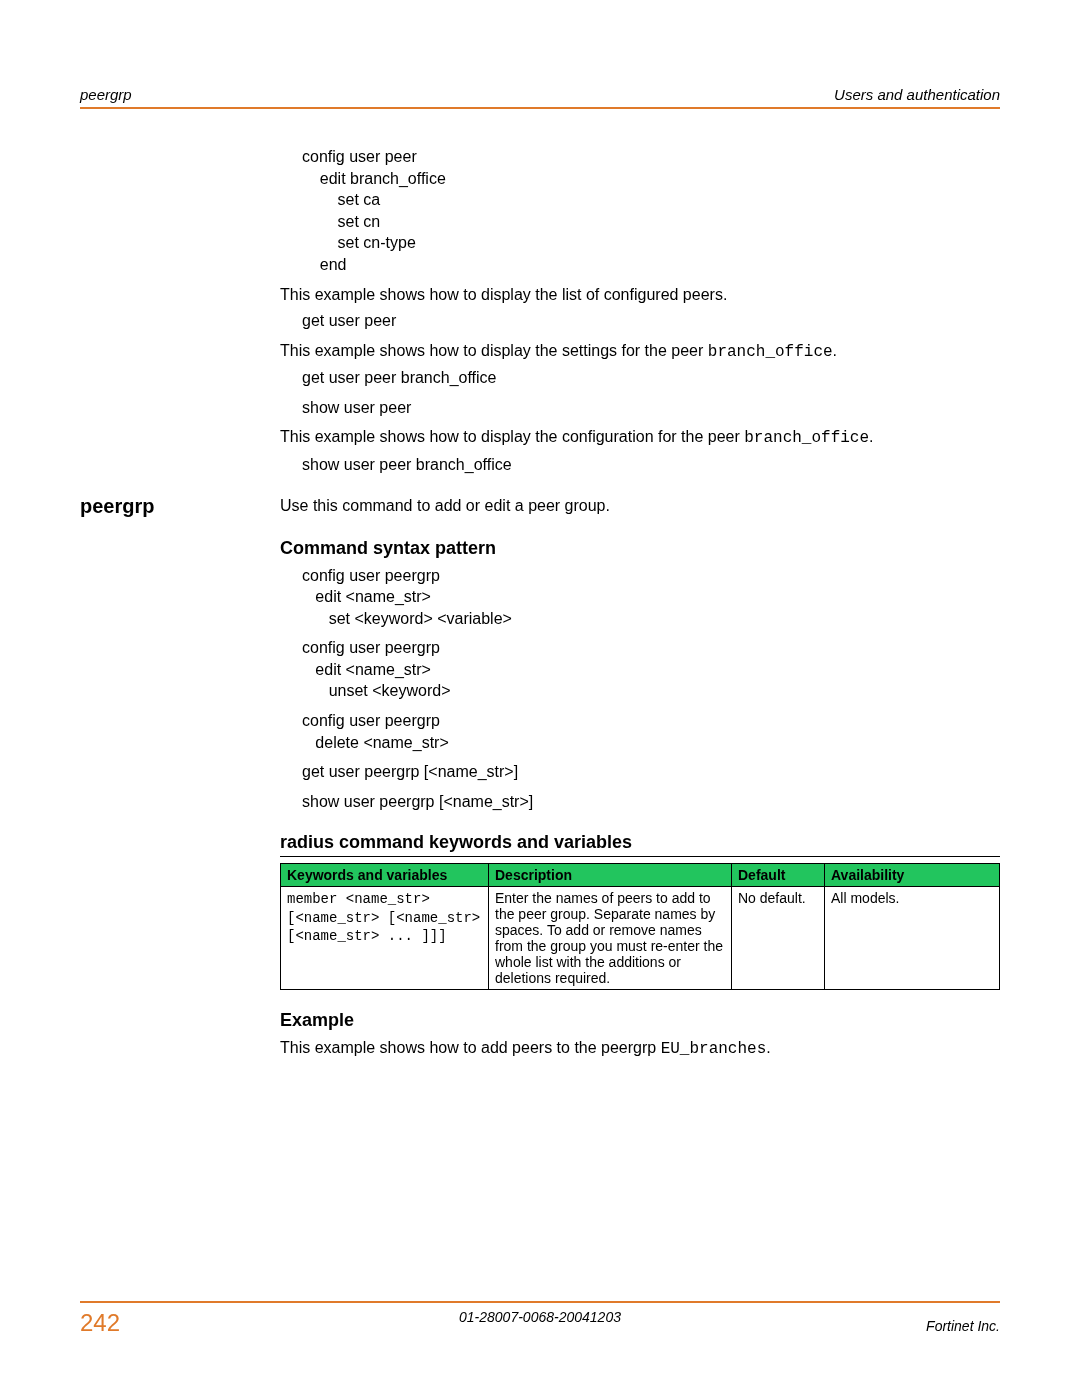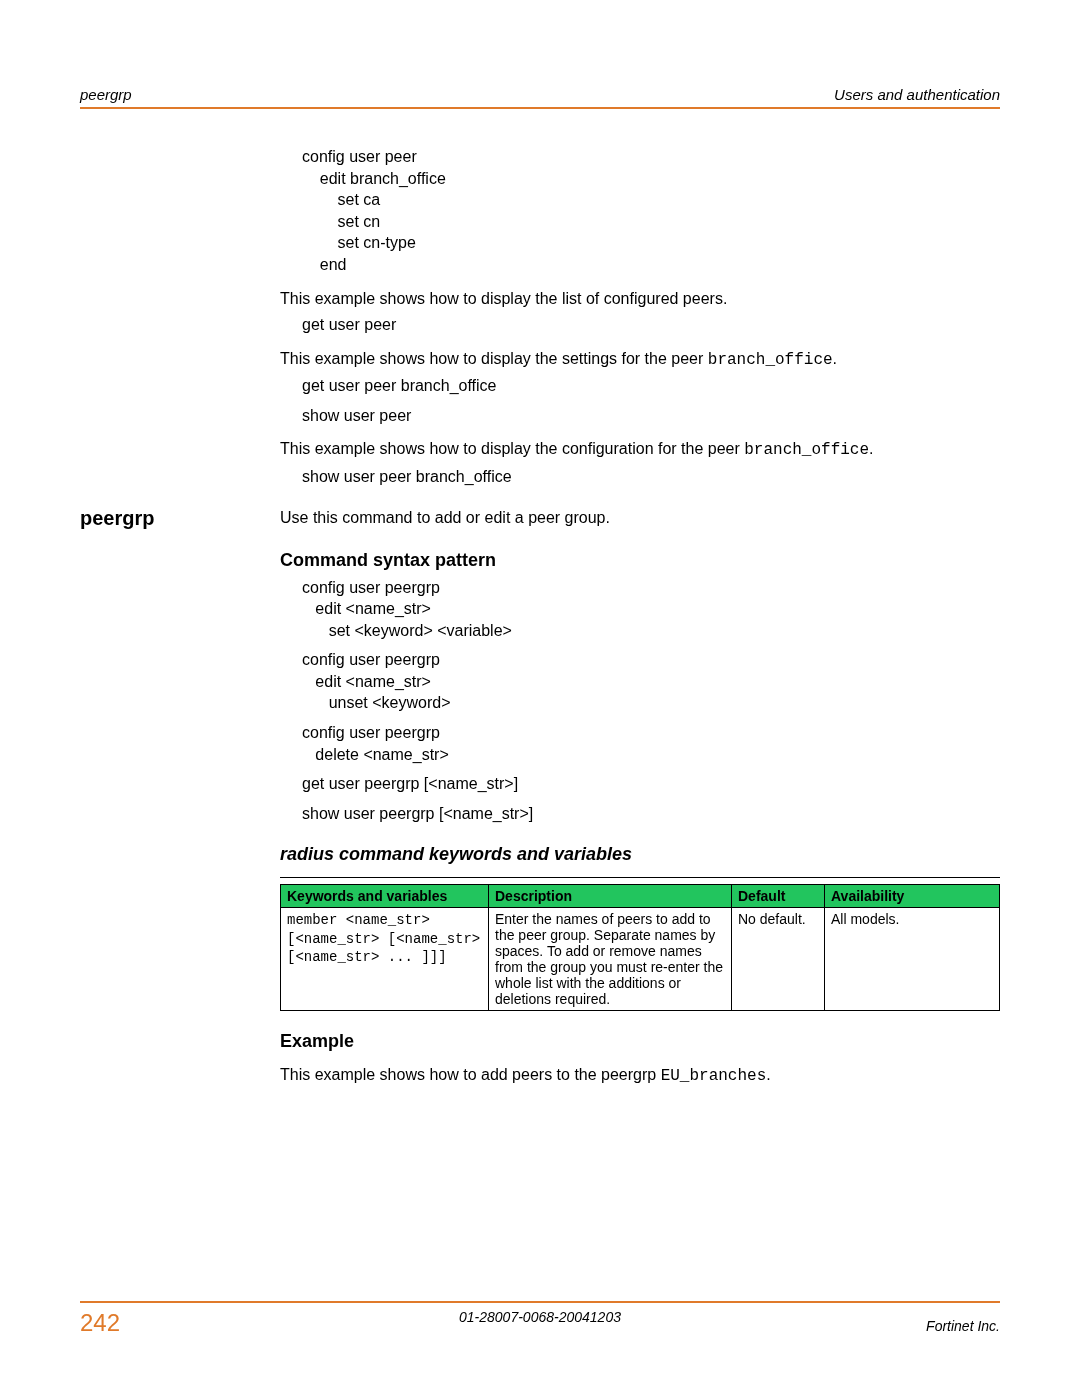--- a/index.html
+++ b/index.html
@@ -39,45 +39,44 @@
   .code {
     font-family: Liberation Sans, sans-serif;
     font-size: 16px;
     white-space: pre;
     line-height: 1.35;
     margin: 3px 0 8px 22px;
   }
   .para {
     font-size: 16px;
     line-height: 1.4;
-    margin: 12px 0 4px 0;
+    margin: 0 0 4px 0;
   }
   .para .inline-code {
     font-family: "Courier New", Courier, monospace;
   }
   .section-side {
     font-size: 20px;
     font-weight: bold;
     color: #000;
     margin-top: 0;
   }
   .h-sub {
     font-size: 18px;
     font-weight: bold;
     margin: 20px 0 6px 0;
   }
   .h-sub-u {
     font-size: 18px;
     font-weight: bold;
     margin: 20px 0 6px 0;
     border-bottom: 1px solid #000;
-    padding-bottom: 12px;
+    padding-bottom: 3px;
     display: block;
     width: 100%;
-    font-style: italic;
   }
   table.kv {
     border-collapse: collapse;
     width: 100%;
     font-size: 14px;
     margin-top: 0;
   }
   table.kv th, table.kv td {
     border: 1px solid #000;
     padding: 3px 6px;

